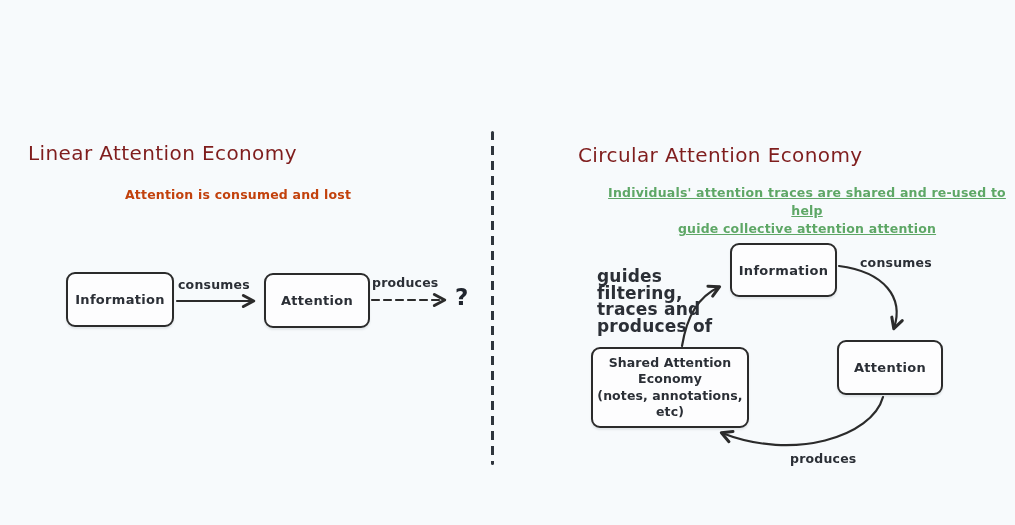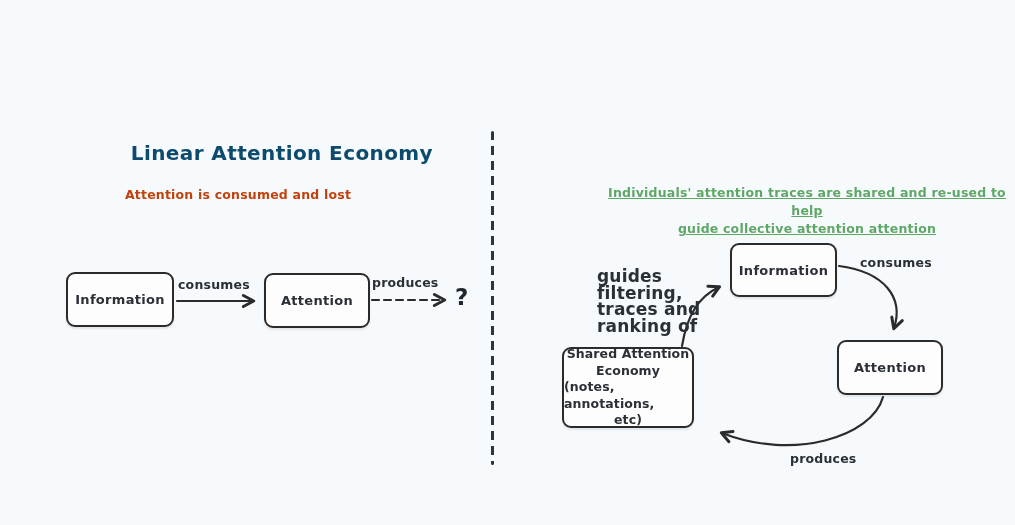--- a/index.html
+++ b/index.html
@@ -12,44 +12,44 @@
     overflow: hidden;
   }
   svg.overlay {
     position: absolute;
     left: 0; top: 0;
     width: 1015px; height: 525px;
     pointer-events: none;
   }
   .section-title {
     position: absolute;
-    text-align: right;
+    text-align: left;
     font-size: 20px;
-    font-weight: bold;
+    font-weight: normal;
     letter-spacing: 0.4px;
-    color: #0c4a6e;
+    color: #7f1d1d;
   }
   .section-sub {
     position: absolute;
     text-align: center;
     font-size: 12.5px;
     font-weight: bold;
     line-height: 18px;
     letter-spacing: 0.2px;
   }
   .node {
     position: absolute;
     background: #fdfdfe;
     border: 2.5px solid #2b2b2b;
     border-radius: 9px;
     display: flex;
     flex-direction: column;
     align-items: center;
     justify-content: center;
-    text-align: left;
+    text-align: right;
     font-size: 13px;
     font-weight: bold;
     color: #2b2f36;
     letter-spacing: 0.3px;
     box-shadow: 0 2px 2px rgba(40,50,60,0.10);
     box-sizing: border-box;
   }
   .node-small { font-size: 12.5px; line-height: 16.5px; letter-spacing: 0.1px; }
   .node-line { display: block; }
   .edge-label {
@@ -116,44 +116,45 @@
   </div>
 
   <div class="edge-label" style="left:178px; top:277px; width:76px;">consumes</div>
 
   <div class="edge-label" style="left:372px; top:275px; width:72px;">produces</div>
 
   <div class="qmark" style="left:455px; top:284px;">?</div>
 
   <div class="divider"></div>
 
+  <div class="section-title" style="left:578px; top:143px; width:400px;">Circular Attention Economy</div>
 
   <div class="section-sub" style="left:593px; top:184px; width:428px; color:#5ea766;text-decoration:underline;">
     <span class="node-line">Individuals' attention traces are shared and re-used to help</span>
     <span class="node-line">guide collective attention attention</span>
   </div>
 
   <div class="node" style="left:730px; top:243px; width:107px; height:54px;">
     <span>Information</span>
   </div>
 
   <div class="node" style="left:837px; top:340px; width:106px; height:55px;">
     <span>Attention</span>
   </div>
 
-  <div class="node node-small" style="left:562px; top:347px; width:132px; height:81px;">
+  <div class="node node-small" style="left:591px; top:347px; width:158px; height:81px;">
     <span class="node-line">Shared Attention</span>
     <span class="node-line">Economy</span>
     <span class="node-line">(notes, annotations,</span>
     <span class="node-line">etc)</span>
   </div>
 
   <div class="edge-label" style="left:860px; top:255px; width:76px;">consumes</div>
 
   <div class="edge-label" style="left:790px; top:451px; width:76px;">produces</div>
 
   <div class="edge-label edge-label-multiline" style="left:597px; top:268px; width:120px; font-size:17px;">
     <span class="node-line">guides filtering,</span>
     <span class="node-line">traces and</span>
-    <span class="node-line">ranking of</span>
+    <span class="node-line">produces of</span>
   </div>
 
 </div>
 
 </body></html>

